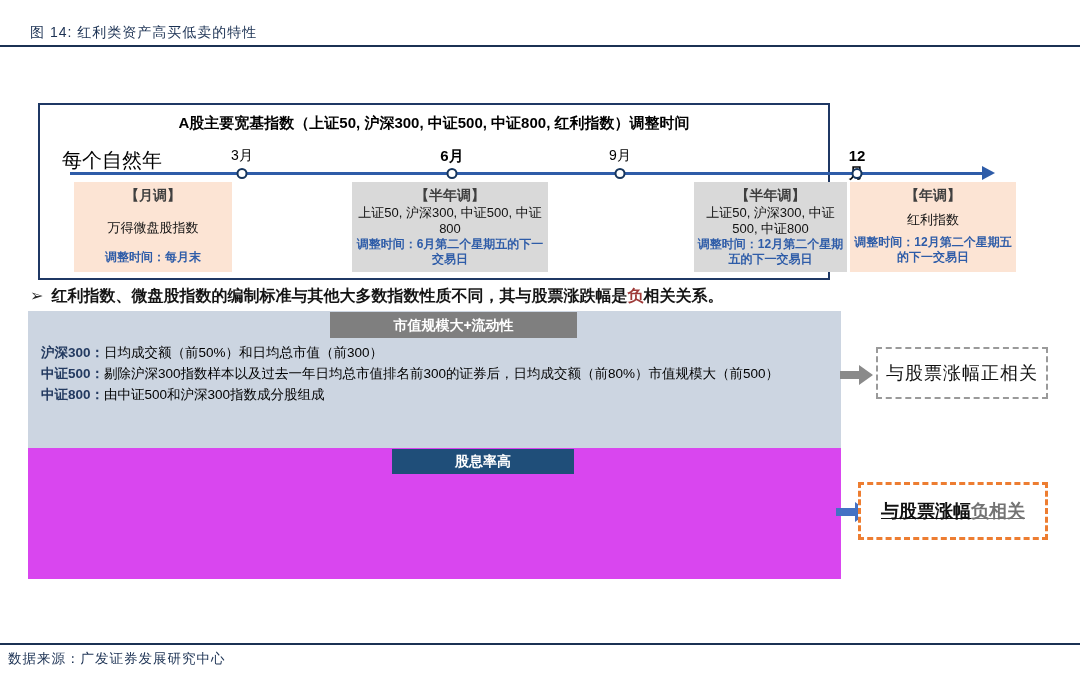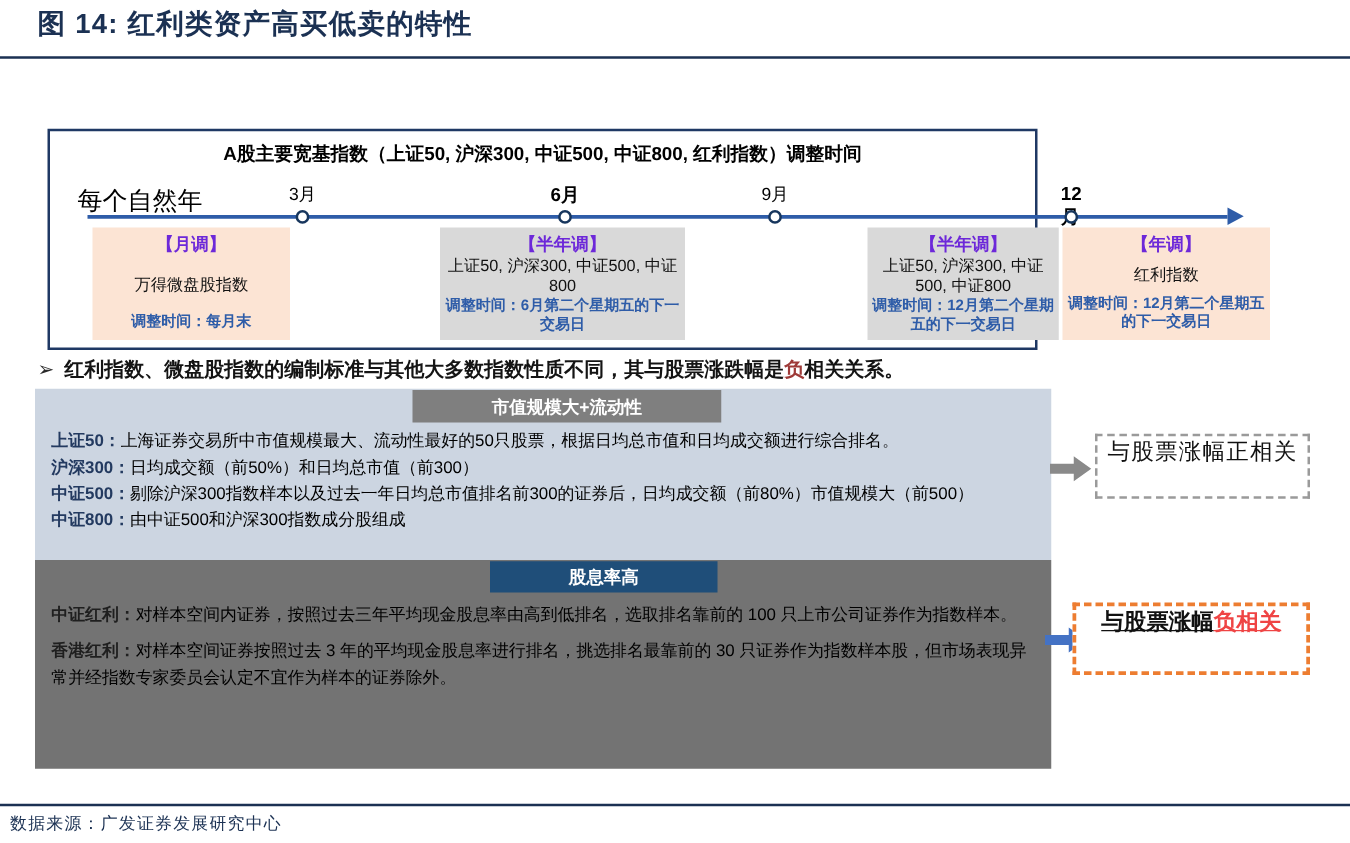--- a/index.html
+++ b/index.html
@@ -2,21 +2,21 @@
 <html><head>
 <meta charset="utf-8">
 <style>
   * { margin:0; padding:0; box-sizing:border-box; }
   html,body { background:#ffffff; }
   body { width:1080px; height:674px; position:relative; overflow:hidden;
          font-family:"Liberation Sans", sans-serif; }
   .abs { position:absolute; }
 
   
-  .fig-title { left:30px; top:4px; font-size:22px; font-weight:bold; color:#1b3153; letter-spacing:1px; }
+  .fig-title { left:30px; top:24px; font-size:14px; font-weight:normal; color:#1b3153; letter-spacing:1px; }
   .rule { left:0; width:1080px; height:2px; background:#1b3153; }
   .rule-top { top:45px; }
   .rule-bottom { top:643px; }
 
   
   .panel { left:38px; top:103px; width:792px; height:177px; border:2px solid #1f3864; background:#fff; }
   .panel-header { position:absolute; top:9px; left:0; width:100%; text-align:center;
                   font-size:15px; font-weight:bold; color:#000; }
   .axis-label { position:absolute; left:22px; top:42px; font-size:20px; color:#000; }
   .month { position:absolute; top:42px; transform:translateX(-50%); font-size:14px; color:#000; }
@@ -26,53 +26,53 @@
              border-top:7px solid transparent; border-bottom:7px solid transparent;
              border-left:13px solid #2e5ca8; }
   .tl-dot { position:absolute; top:63px; width:11px; height:11px; border:2px solid #17365d;
             background:#fff; border-radius:50%; transform:translateX(-50%); }
 
   .tl-box { position:absolute; top:77px; height:90px; display:flex; flex-direction:column;
             align-items:center; justify-content:space-between; text-align:center;
             padding:5px 3px 6px 3px; }
   .tl-box.peach { background:#fce4d4; }
   .tl-box.gray  { background:#d9d9d9;justify-content:space-between; }
-  .tl-tag  { font-size:14px; font-weight:bold; color:#6d28d9; }
+  .tl-tag  { font-size:14px; font-weight:bold; color:#404040; }
   .tl-body { font-size:13px; color:#111; line-height:1.22; }
   .tl-time { font-size:12px; font-weight:bold; color:#2e5ca8; line-height:1.3; }
 
   
   .bullet { left:30px; top:286px; width:815px; font-size:16px; font-weight:600; color:#141414; }
   .bullet .marker { margin-right:8px; color:#2a2a2a; font-weight:normal; }
   .bullet .neg { color:#9e3a38; }
 
   
   .sec-box { width:813px; left:28px; }
   .liq { top:311px; height:137px; background:#ccd5e1; }
-  .div { top:448px; height:167px; background:#737373; }
+  .div { top:448px; height:131px; background:#d946ef; }
   .badge { position:absolute; top:1px; height:26px; line-height:26px; border-radius:0;
            color:#fff; font-weight:bold; font-size:14px; text-align:center; }
   .badge-liq { left:302px; width:247px; background:#7f7f7f; }
   .badge-div { left:364px; width:182px; background:#1f4e79; height:25px; line-height:25px; }
   .sec-text { position:absolute; left:13px; right:9px; }
   .liq .sec-text { top:31px; font-size:13.5px; line-height:1.56; color:#000; }
   .div .sec-text { top:34px; font-size:13.5px; line-height:1.5;  color:#000; }
   .sec-label { font-weight:bold; color:#233a60; }
   .div .sec-label { color:#1f1f1f; }
   .div .para + .para { margin-top:9px; }
 
   
-  .dash-box { position:absolute; background:#fff; display:flex; align-items:flex-start;
+  .dash-box { position:absolute; background:#fff; display:flex; align-items:center;
               justify-content:center; text-align:center; }
   .dash-pos { left:876px; top:347px; width:172px; height:52px; border:2px dashed #9a9a9a;
               font-size:18px; color:#111; letter-spacing:1px; }
   .dash-neg { left:858px; top:482px; width:190px; height:58px; border:3px dashed #ed7d31;
               font-size:18px; font-weight:bold; }
   .dash-neg .black { color:#111; text-decoration:underline; }
-  .dash-neg .red   { color:#ef4444; text-decoration:underline; }
+  .dash-neg .red   { color:#737373; text-decoration:underline; }
 
   .arrow { position:absolute; }
 
   
   .source { left:8px; top:650px; font-size:13.5px; color:#1b3153;
             font-family:"Liberation Serif", serif; letter-spacing:1px; }
 </style>
 </head>
 <body>
 
@@ -117,33 +117,28 @@
   </div>
 </div>
 
 <div class="abs bullet">
   <span class="marker">➢</span><span>红利指数、微盘股指数的编制标准与其他大多数指数性质不同，其与股票涨跌幅是</span><span class="neg">负</span><span>相关关系。</span>
 </div>
 
 <div class="abs sec-box liq">
   <div class="badge badge-liq">市值规模大+流动性</div>
   <div class="sec-text">
-    <div class="para"><span class="sec-label">上证50：</span><span>上海证券交易所中市值规模最大、流动性最好的50只股票，根据日均总市值和日均成交额进行综合排名。</span></div>
     <div class="para"><span class="sec-label">沪深300：</span><span>日均成交额（前50%）和日均总市值（前300）</span></div>
     <div class="para"><span class="sec-label">中证500：</span><span>剔除沪深300指数样本以及过去一年日均总市值排名前300的证券后，日均成交额（前80%）市值规模大（前500）</span></div>
     <div class="para"><span class="sec-label">中证800：</span><span>由中证500和沪深300指数成分股组成</span></div>
   </div>
 </div>
 
 <div class="abs sec-box div">
   <div class="badge badge-div">股息率高</div>
-  <div class="sec-text">
-    <div class="para"><span class="sec-label">中证红利：</span><span>对样本空间内证券，按照过去三年平均现金股息率由高到低排名，选取排名靠前的 100 只上市公司证券作为指数样本。</span></div>
-    <div class="para"><span class="sec-label">香港红利：</span><span>对样本空间证券按照过去 3 年的平均现金股息率进行排名，挑选排名最靠前的 30 只证券作为指数样本股，但市场表现异常并经指数专家委员会认定不宜作为样本的证券除外。</span></div>
-  </div>
 </div>
 
 <svg class="arrow" style="left:840px; top:363px;" width="34" height="24" viewBox="0 0 34 24">
   <polygon points="0,8 19,8 19,2 33,12 19,22 19,16 0,16" fill="#8a8a8a"></polygon>
 </svg>
 <div class="dash-box dash-pos">
   <span>与股票涨幅正相关</span>
 </div>
 
 <svg class="arrow" style="left:836px; top:500px;" width="34" height="24" viewBox="0 0 34 24">

